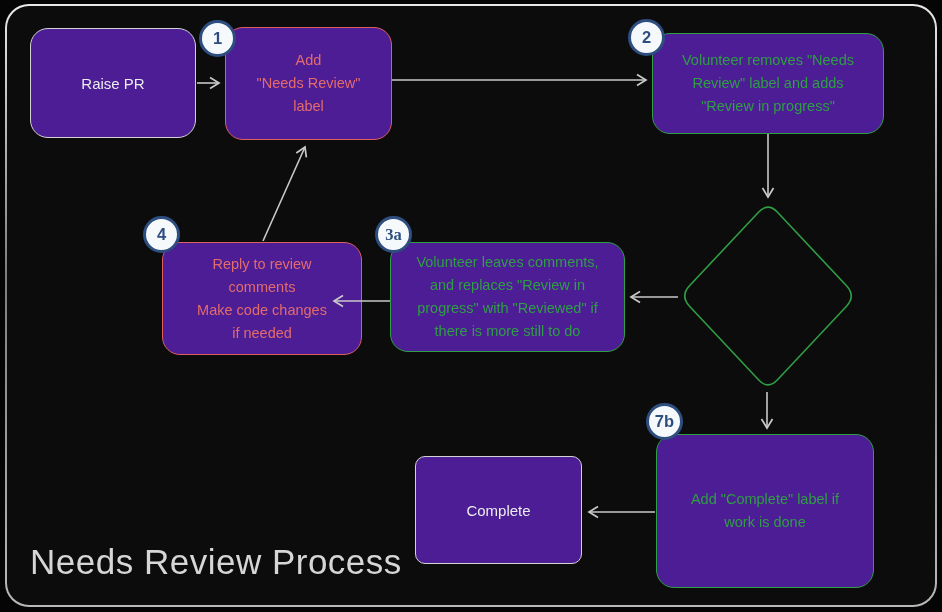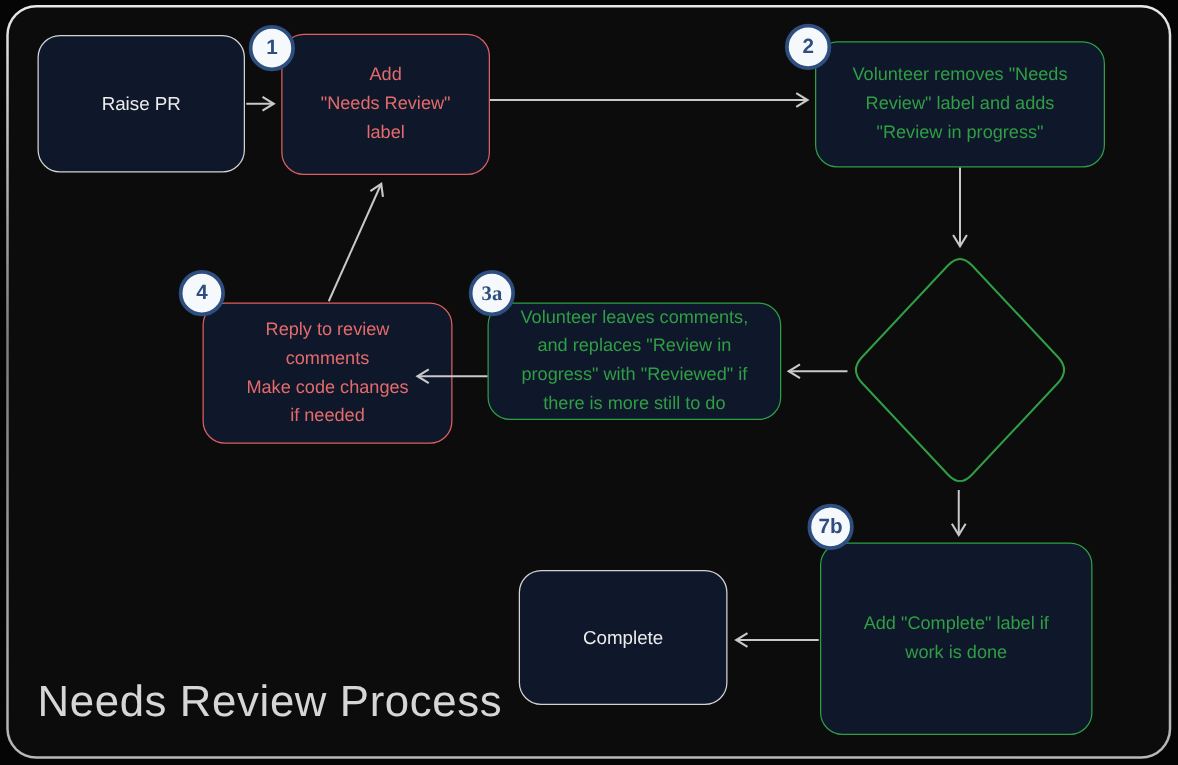--- a/index.html
+++ b/index.html
@@ -6,36 +6,36 @@
   body{font-family:"Liberation Sans", sans-serif;}
   #canvas{position:relative;width:942px;height:612px;background:#050506;overflow:hidden;}
 
   
   .frame{position:absolute;left:5px;top:4px;width:932px;height:603px;
          border-radius:24px;padding:2px;box-sizing:border-box;
          background:linear-gradient(180deg,#e9e9e9,#7d7d7d 45%,#b9b9b9);}
   .frame-inner{width:100%;height:100%;border-radius:22px;background:#0c0c0d;}
 
   
-  .node{position:absolute;border-radius:18px;background:#0f172a;
+  .node{position:absolute;border-radius:18px;background:#4c1d95;
         display:flex;align-items:center;justify-content:center;
         box-sizing:border-box;z-index:2;}
   .node span{white-space:pre-line;text-align:center;font-size:14.5px;line-height:23px;}
   .neutral{border:1.5px solid #d3d3d3;color:#ececec;}
   .neutral span{font-size:15px;}
   .red{border:1.5px solid #dd5f5f;color:#e46b6b;}
   .green{border:1.5px solid #2f9e44;color:#2f9e44;}
 
   #node-raise-pr{left:30px;top:28px;width:166px;height:110px;}
   #node-step1{left:225px;top:27px;width:167px;height:113px;}
   #node-step2{left:652px;top:33px;width:232px;height:101px;}
-  #node-step3a{left:390px;top:242px;width:235px;height:94px;}
+  #node-step3a{left:390px;top:242px;width:235px;height:110px;}
   #node-step4{left:162px;top:242px;width:200px;height:113px;}
   #node-step3b{left:656px;top:434px;width:218px;height:154px;}
-  #node-complete{left:415px;top:456px;width:167px;height:108px;}
+  #node-complete{left:415px;top:456px;width:167px;height:108px;border-radius:10px;}
 
   
   .diamond-text{position:absolute;left:678px;top:258px;width:180px;z-index:2;
         color:#2f9e44;font-size:12.5px;line-height:20px;text-align:center;white-space:pre-line;}
 
   
   svg.overlay{position:absolute;left:0;top:0;z-index:3;pointer-events:none;}
 
   
   .badge{position:absolute;width:31px;height:31px;border-radius:50%;

